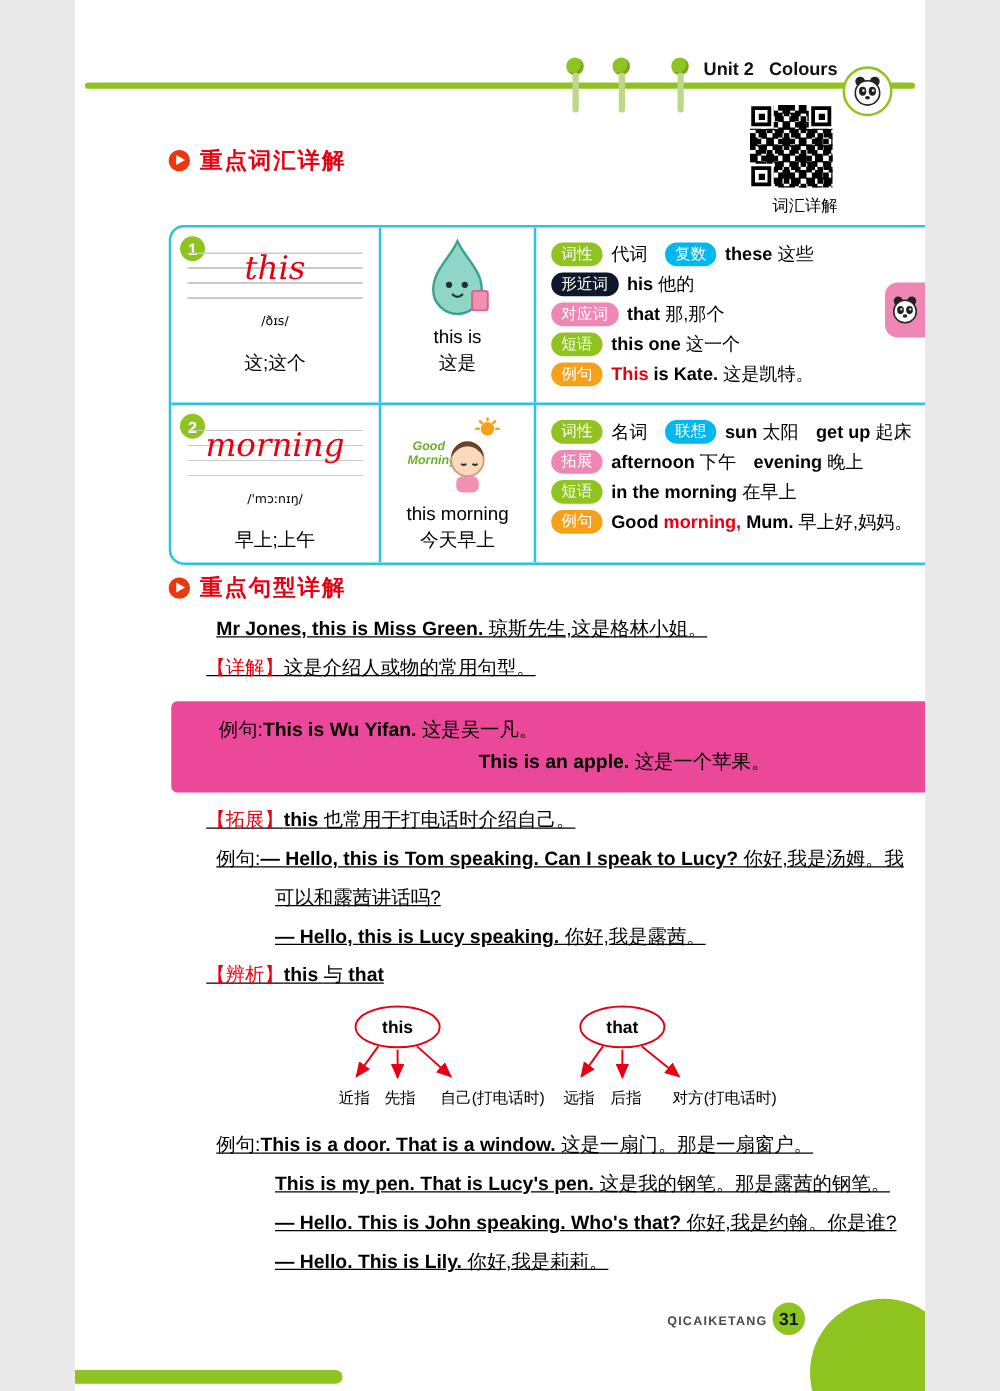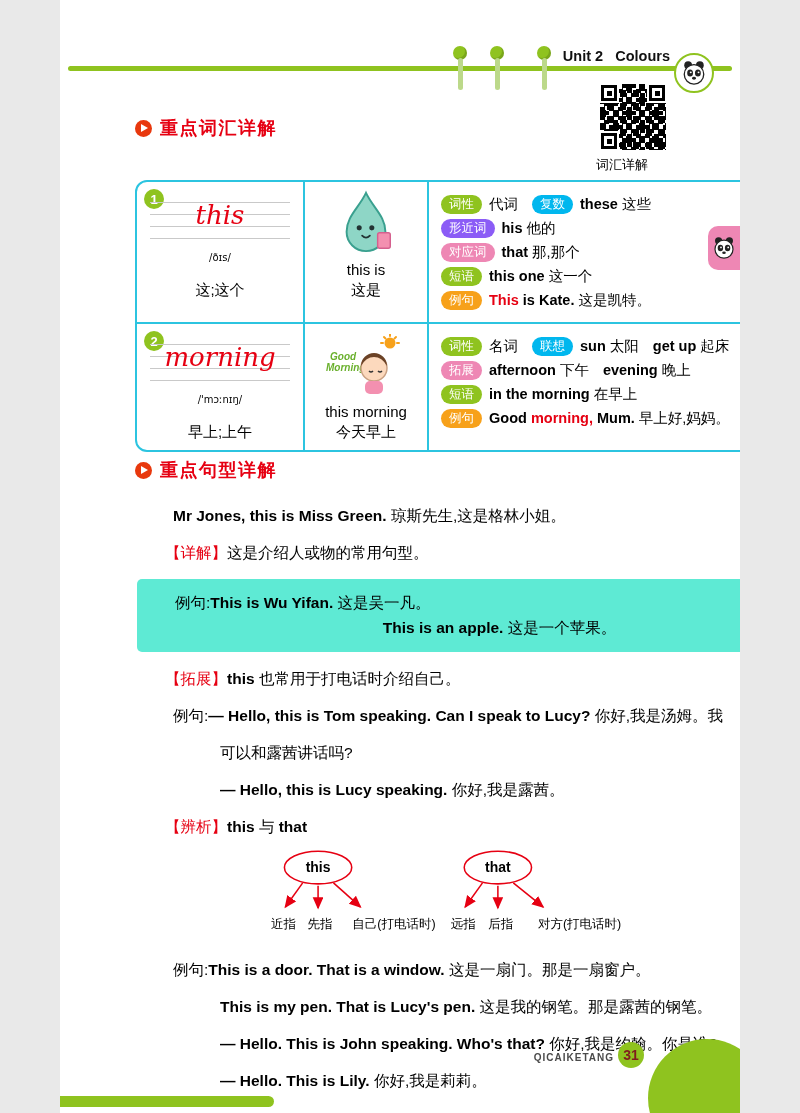--- a/index.html
+++ b/index.html
@@ -7,21 +7,21 @@
 
   
   .top-line{position:absolute;left:8px;right:8px;top:66px;height:5px;background:#8fc31f;border-radius:3px;z-index:1;}
   .unit-text{position:absolute;top:48px;right:70px;font-size:14.5px;font-weight:bold;color:#111;white-space:pre;}
   .panda-badge{position:absolute;top:53px;right:26px;width:36px;height:36px;border-radius:50%;border:2px solid #8fc31f;background:#fff;display:flex;align-items:center;justify-content:center;z-index:2;}
   .pin{position:absolute;top:46px;width:14px;display:flex;flex-direction:column;align-items:center;z-index:3;}
   .pin-head{width:14px;height:14px;border-radius:50%;background:#8fc31f;box-shadow:inset -2px -2px 0 rgba(0,0,0,.15);}
   .pin-stem{width:5px;height:32px;background:#bcd98a;border-radius:3px;margin-top:-2px;}
 
   
-  .qr-block{position:absolute;top:84px;right:70px;width:74px;text-align:left;}
+  .qr-block{position:absolute;top:84px;right:70px;width:74px;text-align:right;}
   .qr{width:66px;height:66px;position:relative;margin:0 auto;
     background:
       conic-gradient(#000 25%, transparent 0 50%, #000 0 75%, transparent 0) 0 0/9px 9px,
       conic-gradient(#fff 25%, #000 0 50%, #fff 0 75%, #000 0) 0 0/13px 13px;}
   .qf{position:absolute;width:16px;height:16px;border:3px solid #000;background:#fff;box-shadow:0 0 0 2px #fff;box-sizing:border-box;}
   .qf::after{content:"";position:absolute;inset:2.5px;background:#000;}
   .qf.tl{top:1px;left:1px}.qf.tr{top:1px;right:1px}.qf.bl{bottom:1px;left:1px}
   .qr-caption{font-size:13px;margin-top:6px;color:#000;}
 
   
@@ -49,37 +49,37 @@
   .usage-en{font-size:15px;font-weight:normal;margin-top:5px;}
   .usage-cn{font-size:15px;margin-top:3px;}
   .tag-line{margin:3px 0;font-size:14.5px;line-height:21px;white-space:nowrap;}
   .tag{display:inline-block;color:#fff;font-size:12.5px;line-height:17px;padding:1px 8px;border-radius:10px;margin-right:7px;vertical-align:1px;}
   .gap{margin-left:14px;text-align:center;}
   .red{color:#e60012;}
   .en{font-weight:bold;}
 
   
   #content{position:absolute;left:75px;top:489px;width:662px;font-size:15.5px;color:#000;}
-  .para{margin:16px 0 10px;line-height:21px;}
+  .para{margin:4px 0 10px;line-height:21px;text-decoration:underline;}
   .ind0{padding-left:30px;}
   .ind1{padding-left:38px;}
   .ind2{padding-left:85px;}
-  .greenbox{background:#5eead4;border-radius:5px;padding:10px 10px 10px 38px;margin:16px 15px 12px 2px;}
+  .greenbox{background:#ec4899;border-radius:5px;padding:10px 10px 10px 38px;margin:16px 15px 12px 2px;}
   .gb-line{line-height:22px;margin:3px 0;}
   .gb-ind{padding-left:52px;text-align:center;}
 
   
   .diagram{margin:0 0 8px 110px;width:500px;}
   .dg-arrow{stroke:#e60012;stroke-width:1.6;marker-end:url(#ah);}
   .dg-word{font-size:14.5px;font-weight:bold;fill:#000;}
   .dg-lab{font-size:13px;fill:#000;}
 
   
   .brand{position:absolute;right:126px;bottom:50px;font-size:10px;letter-spacing:1px;color:#4a4a4a;font-weight:bold;}
-  .page-circle{position:absolute;right:96px;bottom:45px;width:26px;height:26px;border-radius:50%;background:#8fc31f;color:#7f1d1d;font-weight:bold;font-size:14px;display:flex;align-items:center;justify-content:center;}
+  .page-circle{position:absolute;right:96px;bottom:45px;width:26px;height:26px;border-radius:50%;background:#8fc31f;color:#0f172a;font-weight:bold;font-size:14px;display:flex;align-items:center;justify-content:center;}
   .corner-circle{position:absolute;right:-26px;bottom:-44px;width:118px;height:118px;border-radius:50%;background:#8fc31f;}
   .bottom-bar{position:absolute;left:0;bottom:6px;width:214px;height:11px;background:#8fc31f;border-radius:0 6px 6px 0;}
   .side-tab{position:absolute;right:0;top:226px;width:32px;height:44px;background:#ee87b4;border-radius:10px 0 0 10px;display:flex;align-items:center;justify-content:center;}
 </style>
 </head>
 <body>
 
 <div class="page">
 
   <div class="top-line"></div>
@@ -142,21 +142,21 @@
               <circle cx="21" cy="39" r="2.6" fill="#233"></circle>
               <circle cx="34" cy="39" r="2.6" fill="#233"></circle>
               <path d="M24 47 Q28 51 32 47" stroke="#233" stroke-width="1.8" fill="none" stroke-linecap="round"></path>
             </svg>
           </div>
           <div class="usage-en">this is</div>
           <div class="usage-cn">这是</div>
         </div>
         <div class="cell-tags">
           <div class="tag-line"><span class="tag" style="background: rgb(143, 195, 31);">词性</span><span>代词</span><span class="tag gap" style="background: rgb(0, 183, 238);">复数</span><span class="en">these </span><span>这些</span></div>
-          <div class="tag-line"><span class="tag" style="background: #8b5cf6;">形近词</span><span class="en">his </span><span>他的</span></div>
+          <div class="tag-line"><span class="tag" style="background: #0f172a;">形近词</span><span class="en">his </span><span>他的</span></div>
           <div class="tag-line"><span class="tag" style="background: rgb(238, 135, 180); text-align: right;">对应词</span><span class="en">that </span><span>那,那个</span></div>
           <div class="tag-line"><span class="tag" style="background: rgb(143, 195, 31);">短语</span><span class="en">this one </span><span>这一个</span></div>
           <div class="tag-line"><span class="tag" style="background: rgb(247, 161, 26);">例句</span><span class="red en">This</span><span class="en"> is Kate. </span><span>这是凯特。</span></div>
         </div>
       </div>
       <div class="vocab-row">
         <div class="cell-word">
           <div class="num-badge">2</div>
           <div class="hand">
             <div class="hw-lines"></div>

